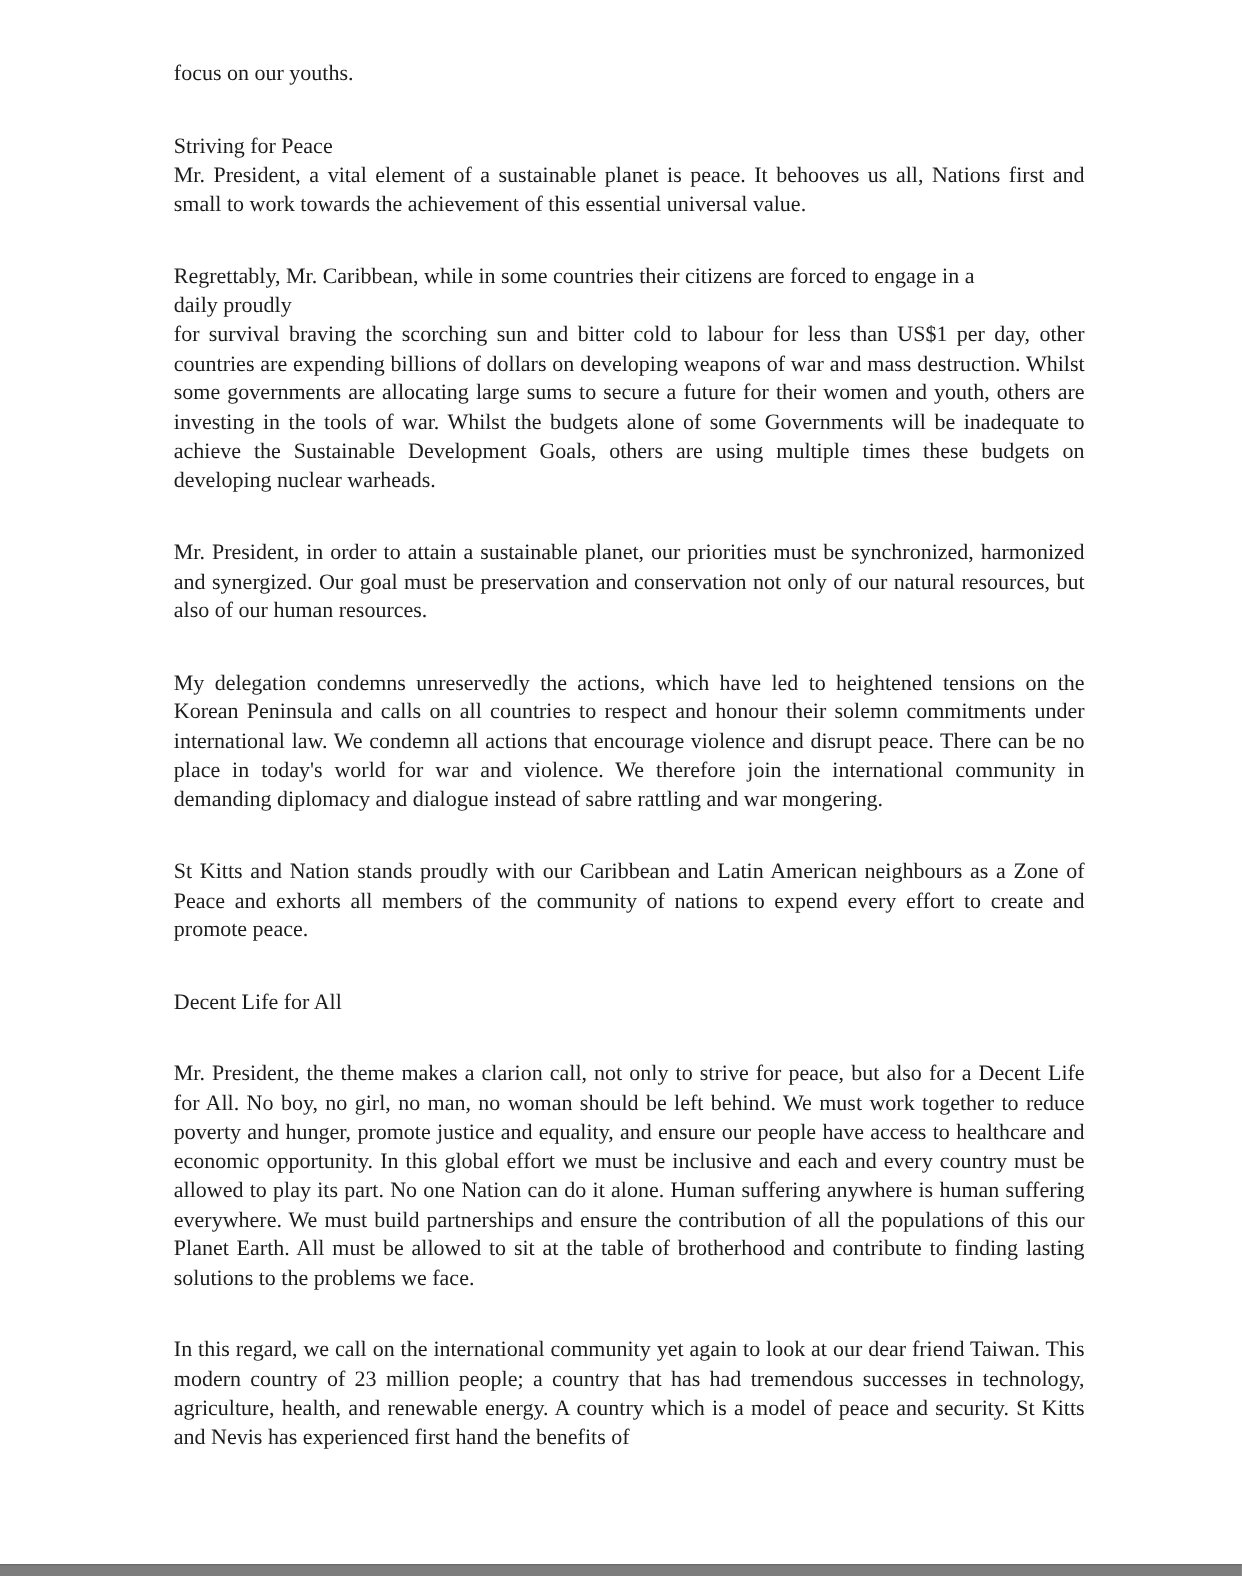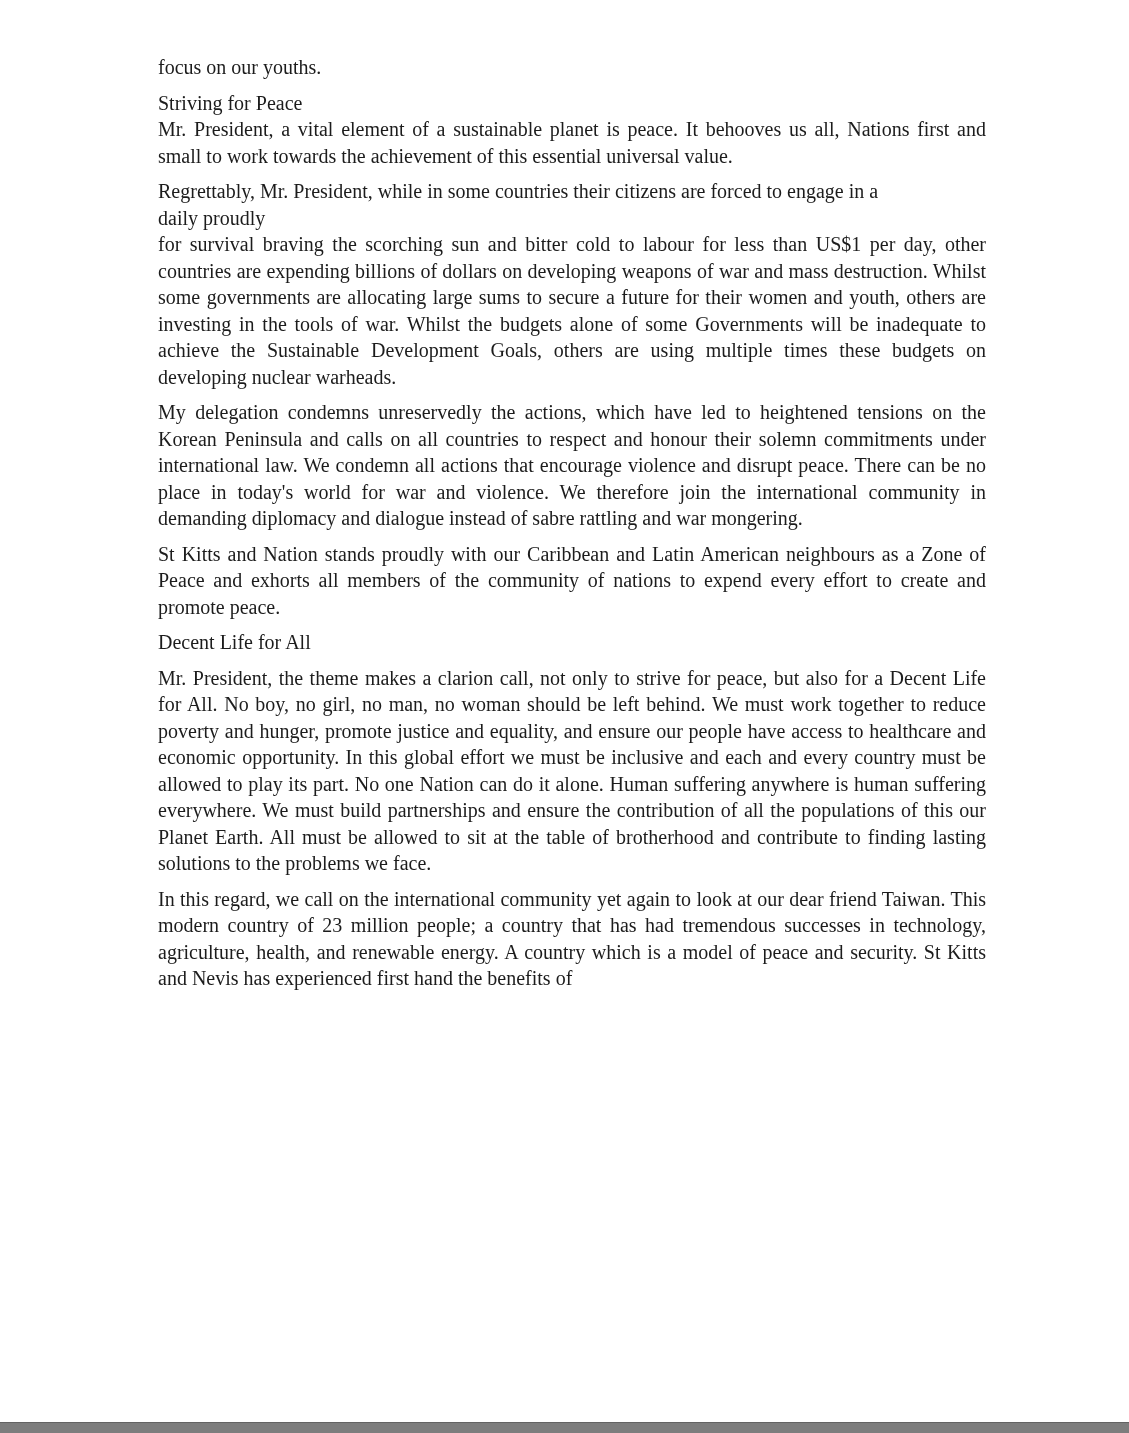--- a/index.html
+++ b/index.html
@@ -23,21 +23,21 @@
     font-size: 20px;
     line-height: 26.5px;
     text-align: justify;
     font-family: Liberation Serif, serif;
   }
   .doc-line {
     margin: 0;
     padding: 0;
   }
   .doc-line.gap {
-    margin-top: 9px;
+    margin-top: 39px;
   }
   .page-separator {
     position: absolute;
     left: 0;
     bottom: 0;
     width: 100%;
     height: 11px;
     background: #7d7d7d;
     border-top: 1px solid #636363;
     box-sizing: border-box;
@@ -46,26 +46,27 @@
 </head>
 <body>
 
 <div class="doc-page">
   <p class="doc-line">focus on our youths.</p>
 
   <p class="doc-line gap">Striving for Peace</p>
 
   <p class="doc-line">Mr. President, a vital element of a sustainable planet is peace. It behooves us all, Nations first and small to work towards the achievement of this essential universal value.</p>
 
-  <p class="doc-line gap">Regrettably, Mr. President, while in some countries their citizens are forced to engage in a</p>
+  <p class="doc-line gap">Regrettably, Mr. Caribbean, while in some countries their citizens are forced to engage in a</p>
 
   <p class="doc-line">daily proudly</p>
 
   <p class="doc-line">for survival braving the scorching sun and bitter cold to labour for less than US$1 per day, other countries are expending billions of dollars on developing weapons of war and mass destruction.  Whilst some governments are allocating large sums to secure a future for their women and youth, others are investing in the tools of war.   Whilst the budgets alone of some Governments will be inadequate to achieve the Sustainable Development Goals, others are using multiple times these budgets on developing nuclear warheads.</p>
 
+  <p class="doc-line gap">Mr. President, in order to attain a sustainable planet, our priorities must be synchronized, harmonized and synergized.  Our goal must be preservation and conservation not only of our natural resources, but also of our human resources.</p>
 
   <p class="doc-line gap">My delegation condemns unreservedly the actions, which have led to heightened tensions on the Korean Peninsula and calls on all countries to respect and honour their solemn commitments under international law. We condemn all actions that encourage violence and disrupt peace. There can be no place in today's world for war and violence. We therefore join the international community in demanding diplomacy and dialogue instead of sabre rattling and war mongering.</p>
 
   <p class="doc-line gap">St Kitts and Nation stands proudly with our Caribbean and Latin American neighbours as a Zone of Peace and exhorts all members of the community of nations to expend every effort to create and promote peace.</p>
 
   <p class="doc-line gap">Decent Life for All</p>
 
   <p class="doc-line gap">Mr. President, the theme makes a clarion call, not only to strive for peace, but also for a Decent Life for All.  No boy, no girl, no man, no woman should be left behind.  We must work together to reduce poverty and hunger, promote justice and equality, and ensure our people have access to healthcare and economic opportunity.   In this global effort we must be inclusive and each and every country must be allowed to play its part. No one Nation can do it alone. Human suffering anywhere is human suffering everywhere. We must build partnerships and ensure the contribution of all the populations of this our Planet Earth. All must be allowed to sit at the table of brotherhood and contribute to finding lasting solutions to the problems we face.</p>
 
   <p class="doc-line gap">In this regard, we call on the international community yet again to look at our dear friend Taiwan. This modern country of 23 million people; a country that has had tremendous successes in technology, agriculture, health, and renewable energy. A country which is a model of peace and security. St Kitts and Nevis has experienced first hand the benefits of</p>

